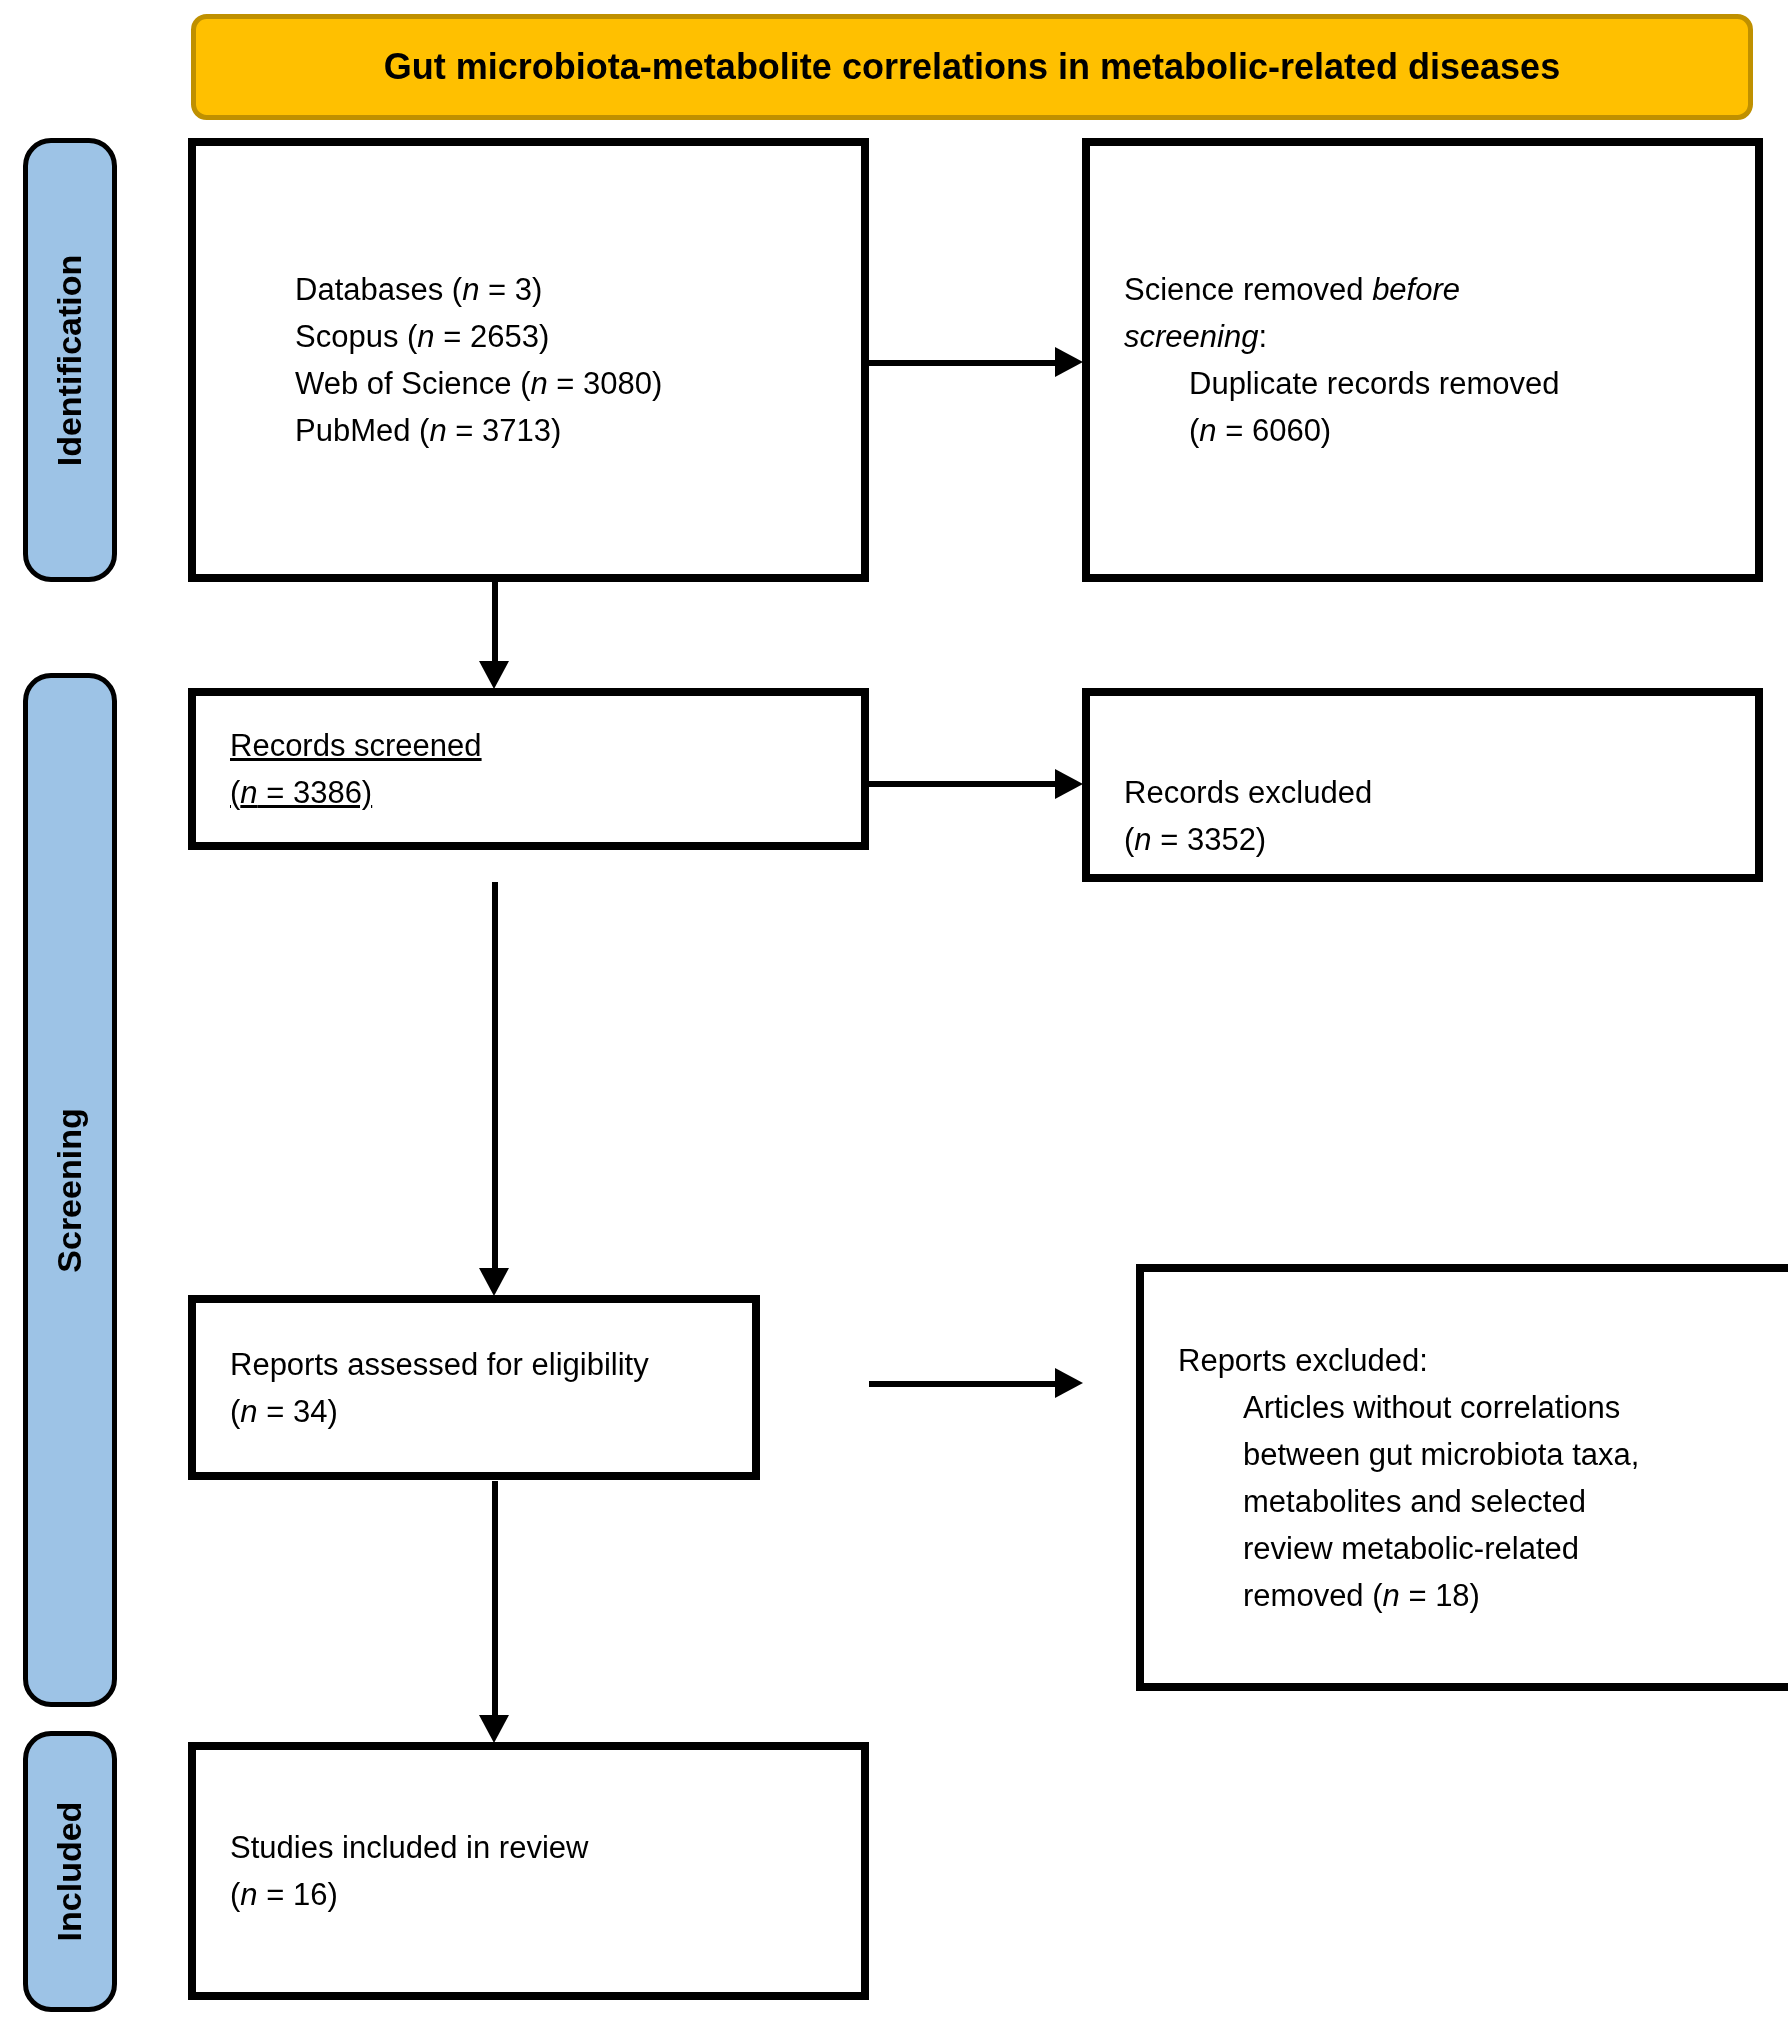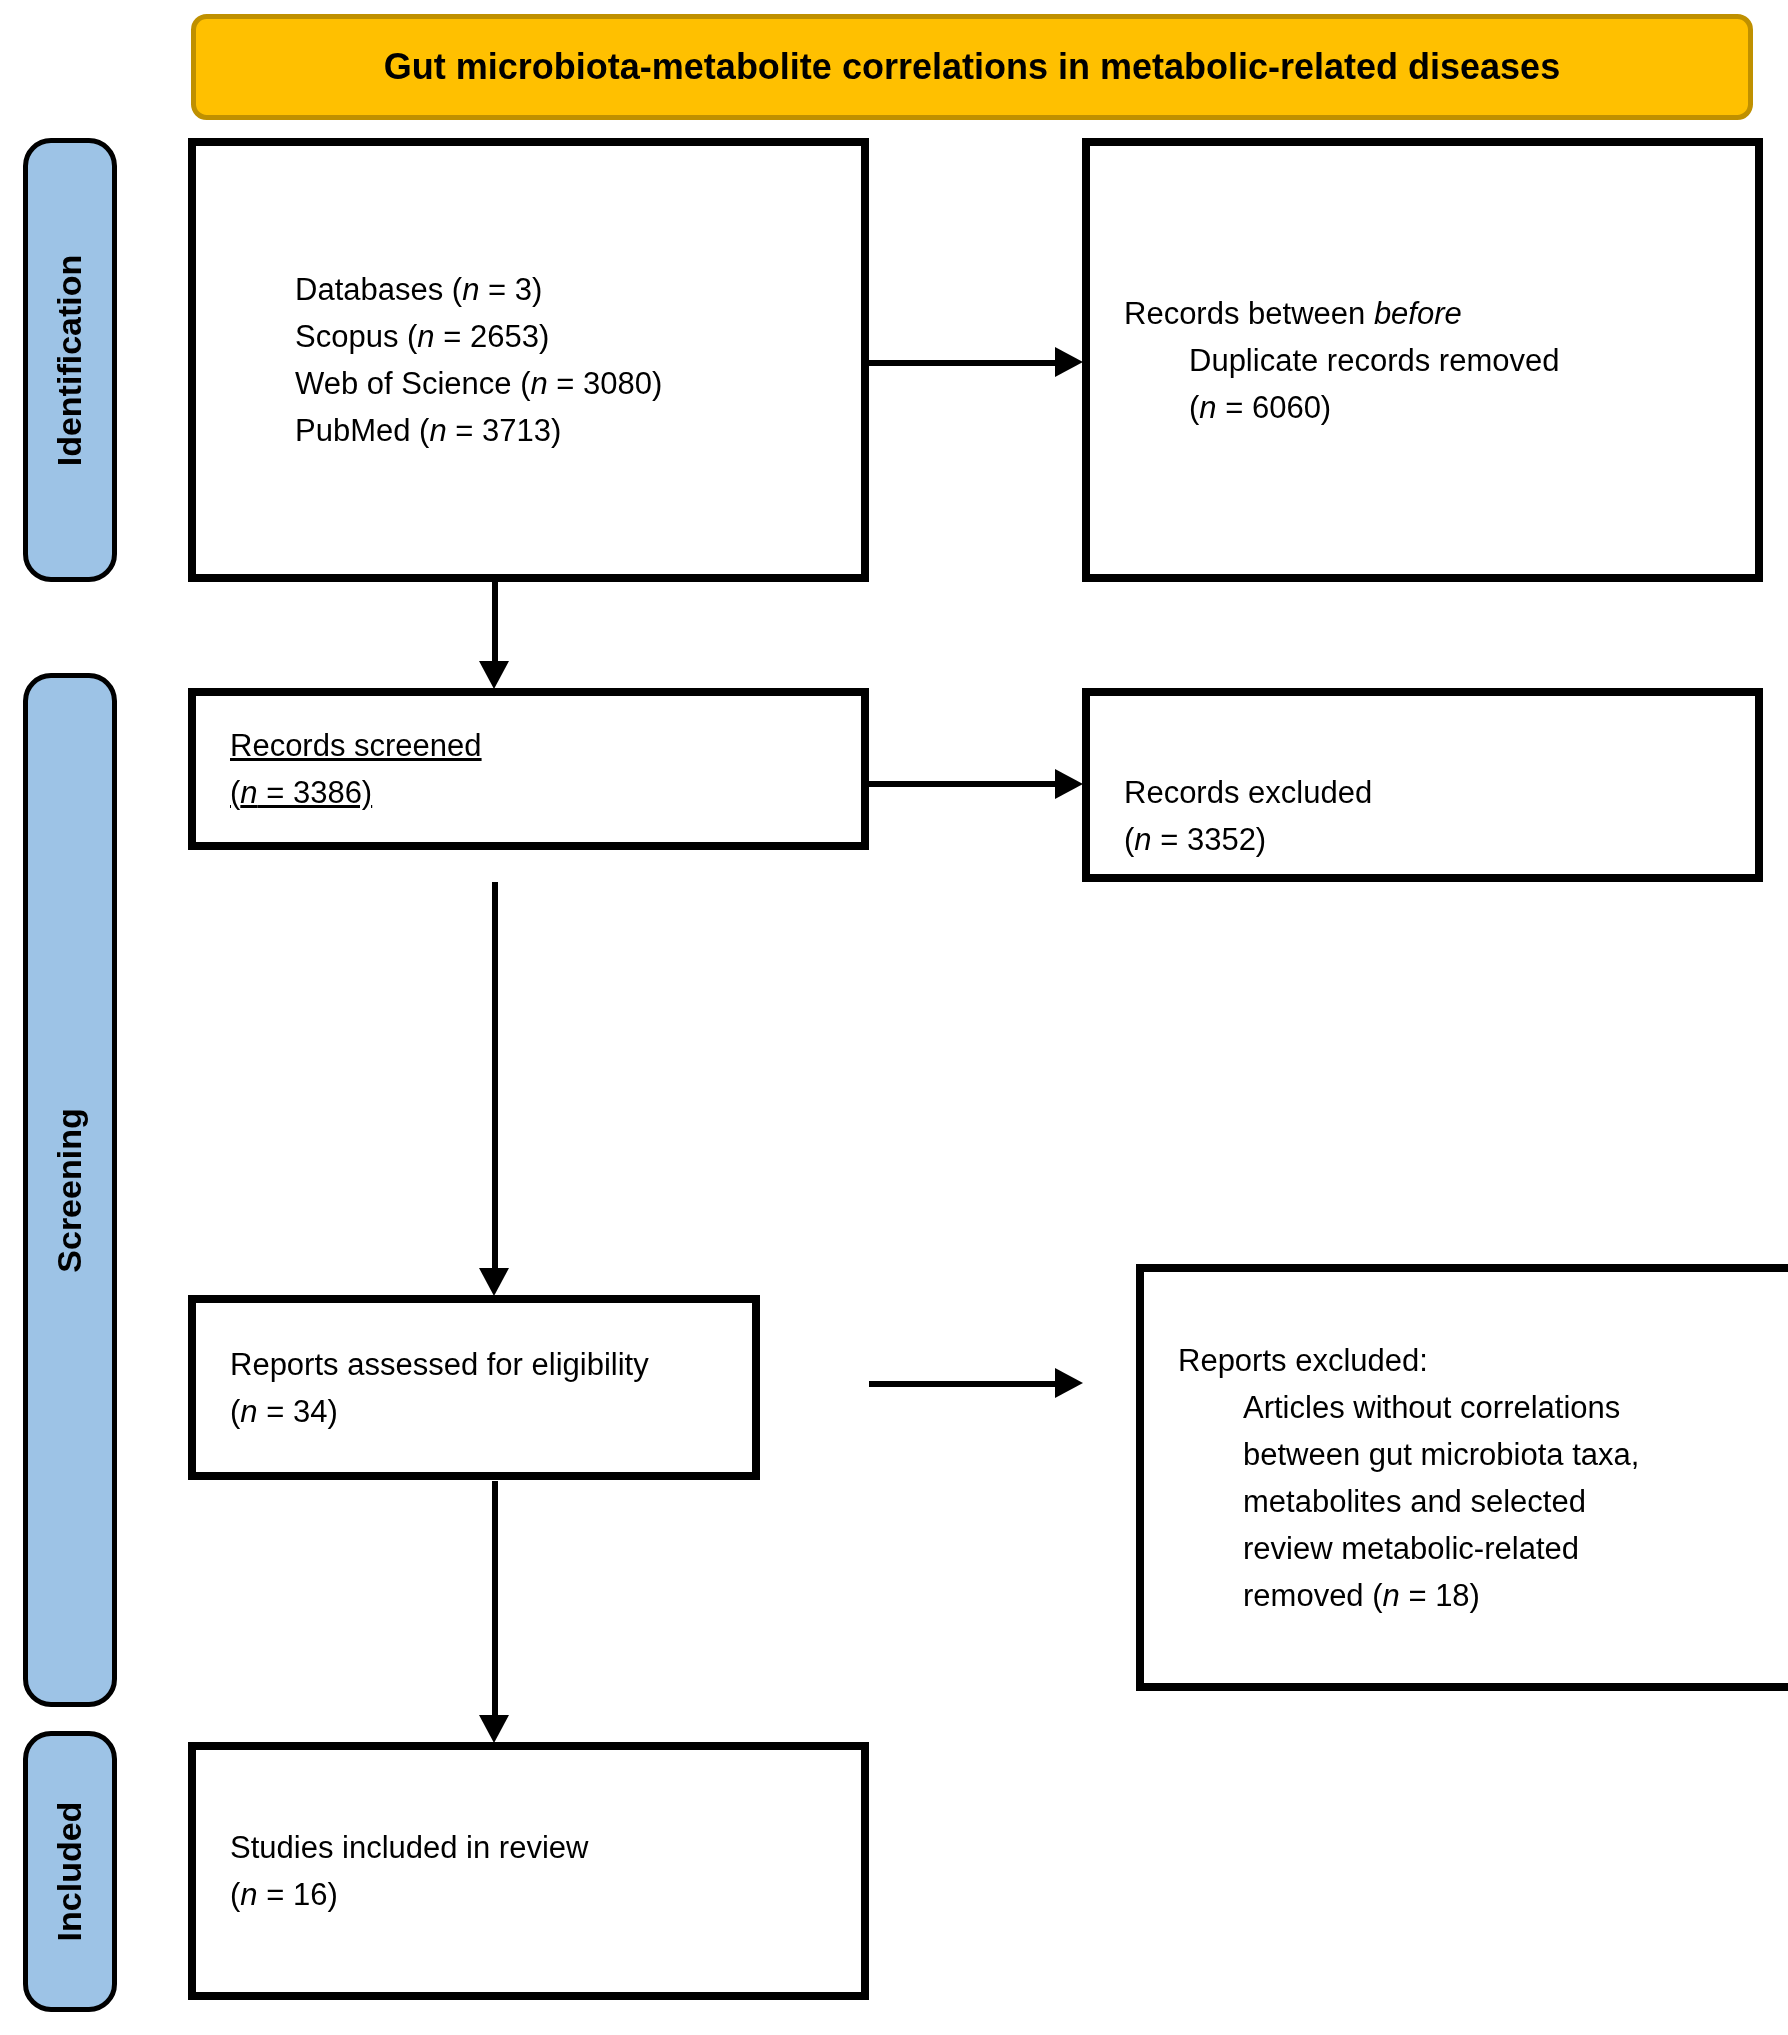--- a/index.html
+++ b/index.html
@@ -101,21 +101,22 @@
     <div class="content">
         <div class="line indent"><span>Databases (</span><i>n</i><span> = 3)</span></div>
         <div class="line indent"><span>Scopus (</span><i>n</i><span> = 2653)</span></div>
         <div class="line indent"><span>Web of Science (</span><i>n</i><span> = 3080)</span></div>
         <div class="line indent"><span>PubMed (</span><i>n</i><span> = 3713)</span></div>
       </div>
   </div>
 
   <div class="fbox" id="box-records-removed">
     <div class="content">
-        <div class="line"><span>Records between </span><i>before</i></div>
+        <div class="line"><span>Science removed </span><i>before</i></div>
+        <div class="line"><i>screening</i><span>:</span></div>
         <div class="line indent"><span>Duplicate records removed</span></div>
         <div class="line indent"><span>(</span><i>n</i><span> = 6060)</span></div>
       </div>
   </div>
 
   <div class="fbox" id="box-records-screened">
     <div class="content">
         <div class="line"><span>Records screened</span></div>
         <div class="line"><span>(</span><i>n</i><span> = 3386)</span></div>
       </div>

